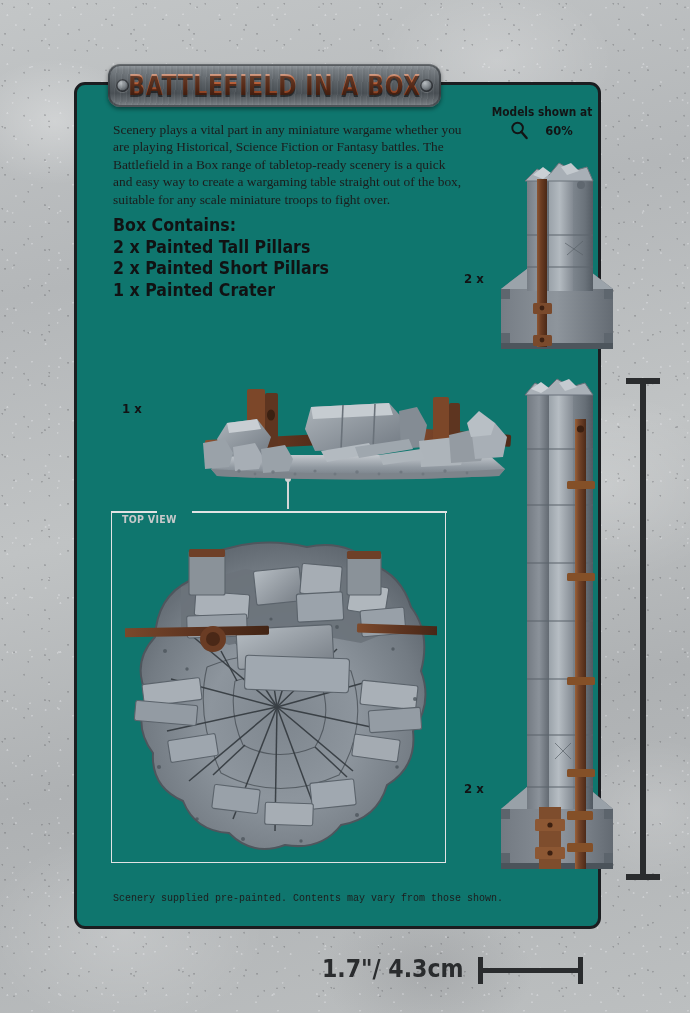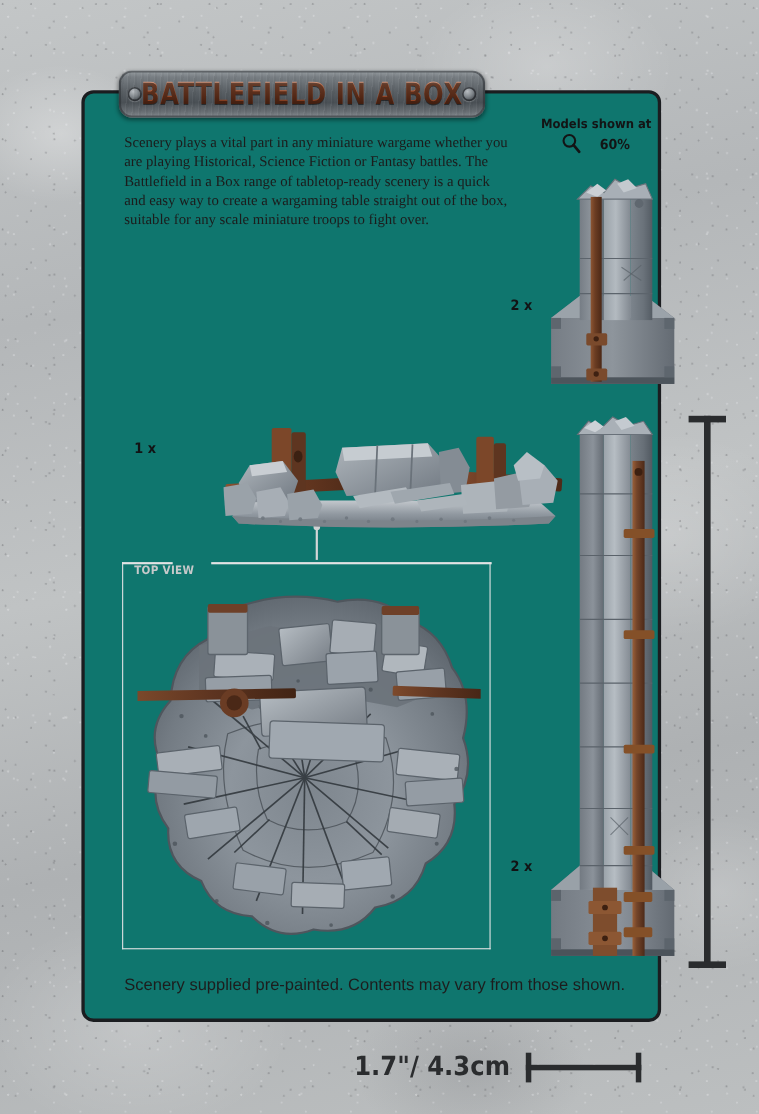--- a/index.html
+++ b/index.html
@@ -141,22 +141,22 @@
     line-height: 21.5px;
     color: #111213;
     transform: scaleX(.93);
     transform-origin: left center;
     white-space: nowrap;
   }
   #disclaimer {
     position: absolute;
     left: 36px;
     bottom: 22px;
-    font-family: Liberation Sans, sans-serif;
-    font-size: 15px;
+    font-family: Liberation Mono, monospace;
+    font-size: 10px;
     color: #1d1d1d;
   }
 
   
   #models-note {
     position: absolute;
     left: 406px;
     top: 20px;
     width: 118px;
     text-align: center;
@@ -316,20 +316,26 @@
 <body>
 
 <div id="bg">
   <div id="bg-speck"></div>
 </div>
 
 <div id="card">
 
   <p id="intro">Scenery plays a vital part in any miniature wargame whether you are playing Historical, Science Fiction or Fantasy battles. The Battlefield in a Box range of tabletop-ready scenery is a quick and easy way to create a wargaming table straight out of the box, suitable for any scale miniature troops to fight over.</p>
 
+  <div id="contains">
+    <div class="hd">Box Contains:</div>
+    <div class="li">2 x Painted Tall Pillars</div>
+    <div class="li">2 x Painted Short Pillars</div>
+    <div class="li">1 x Painted Crater</div>
+  </div>
 
   <div id="models-note">
     <div class="mn-line">Models shown at</div>
     <div id="mn-row">
       <svg class="mag-icon" width="21" height="19" viewBox="0 0 21 19">
         <circle cx="7.6" cy="7" r="5.3" fill="none" stroke="#131415" stroke-width="1.9"></circle>
         <line x1="11.3" y1="10.8" x2="16.6" y2="17" stroke="#131415" stroke-width="2.4" stroke-linecap="round"></line>
       </svg>
       <span id="mn-pct">60%</span>
     </div>

